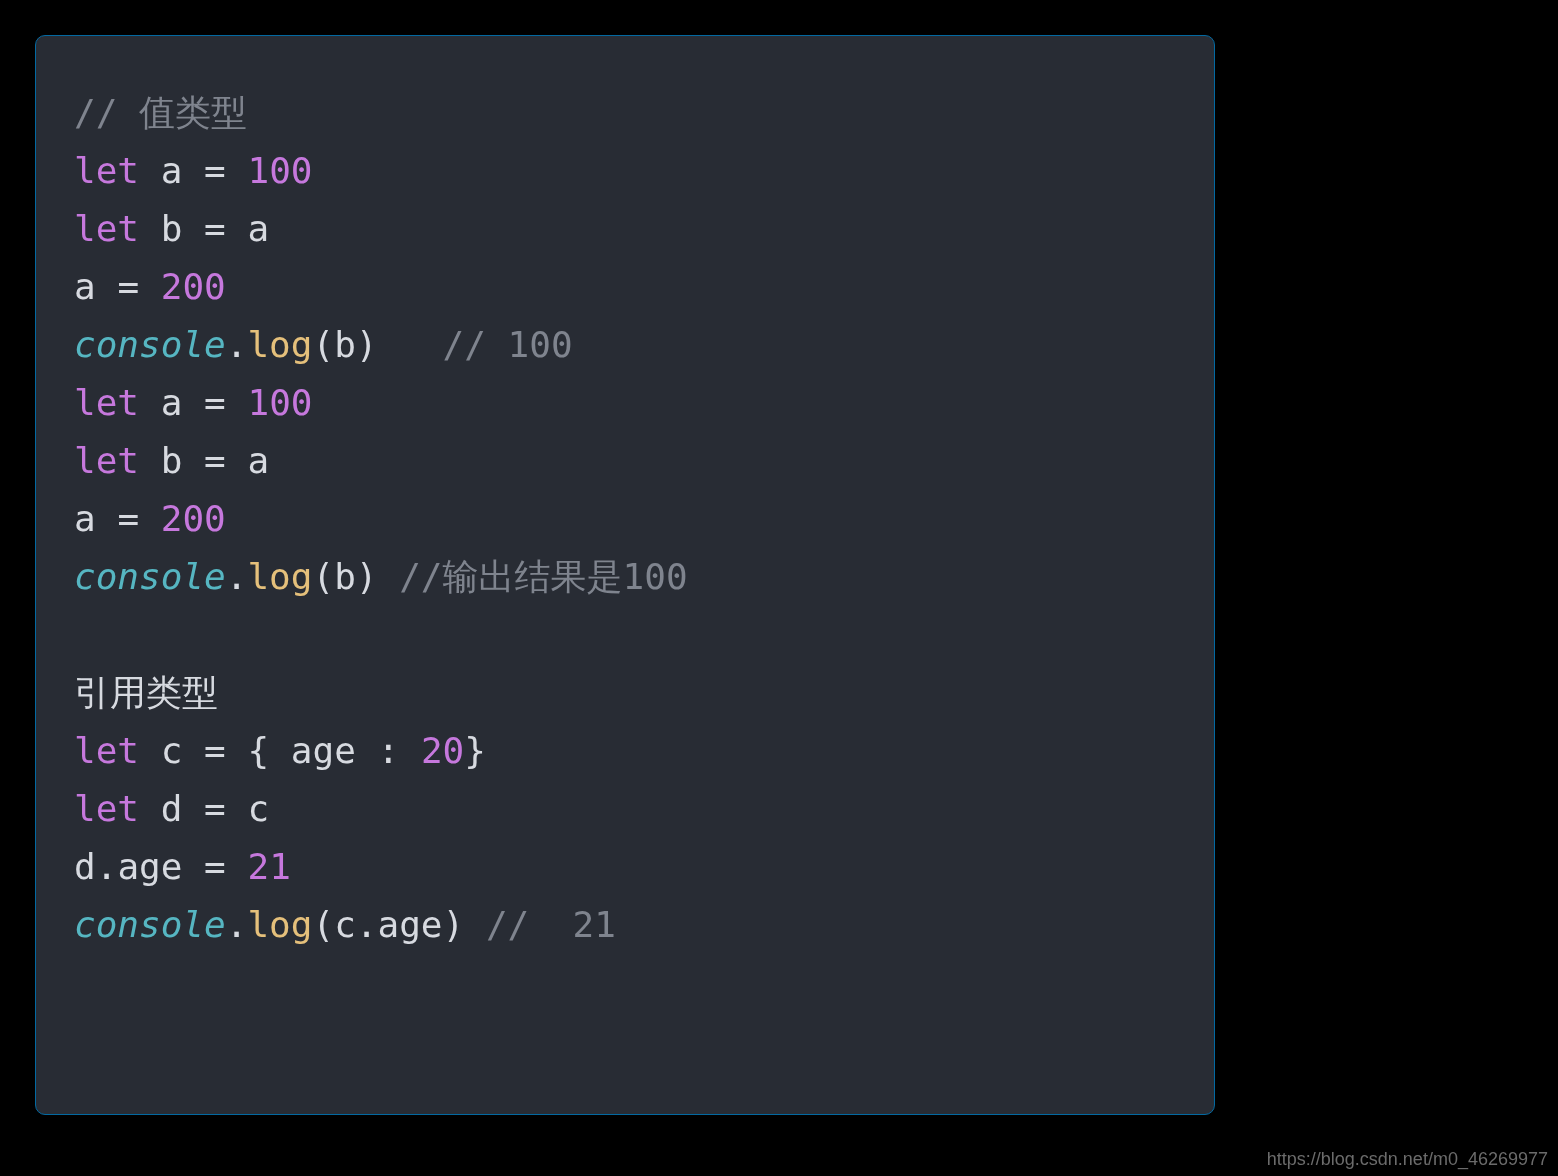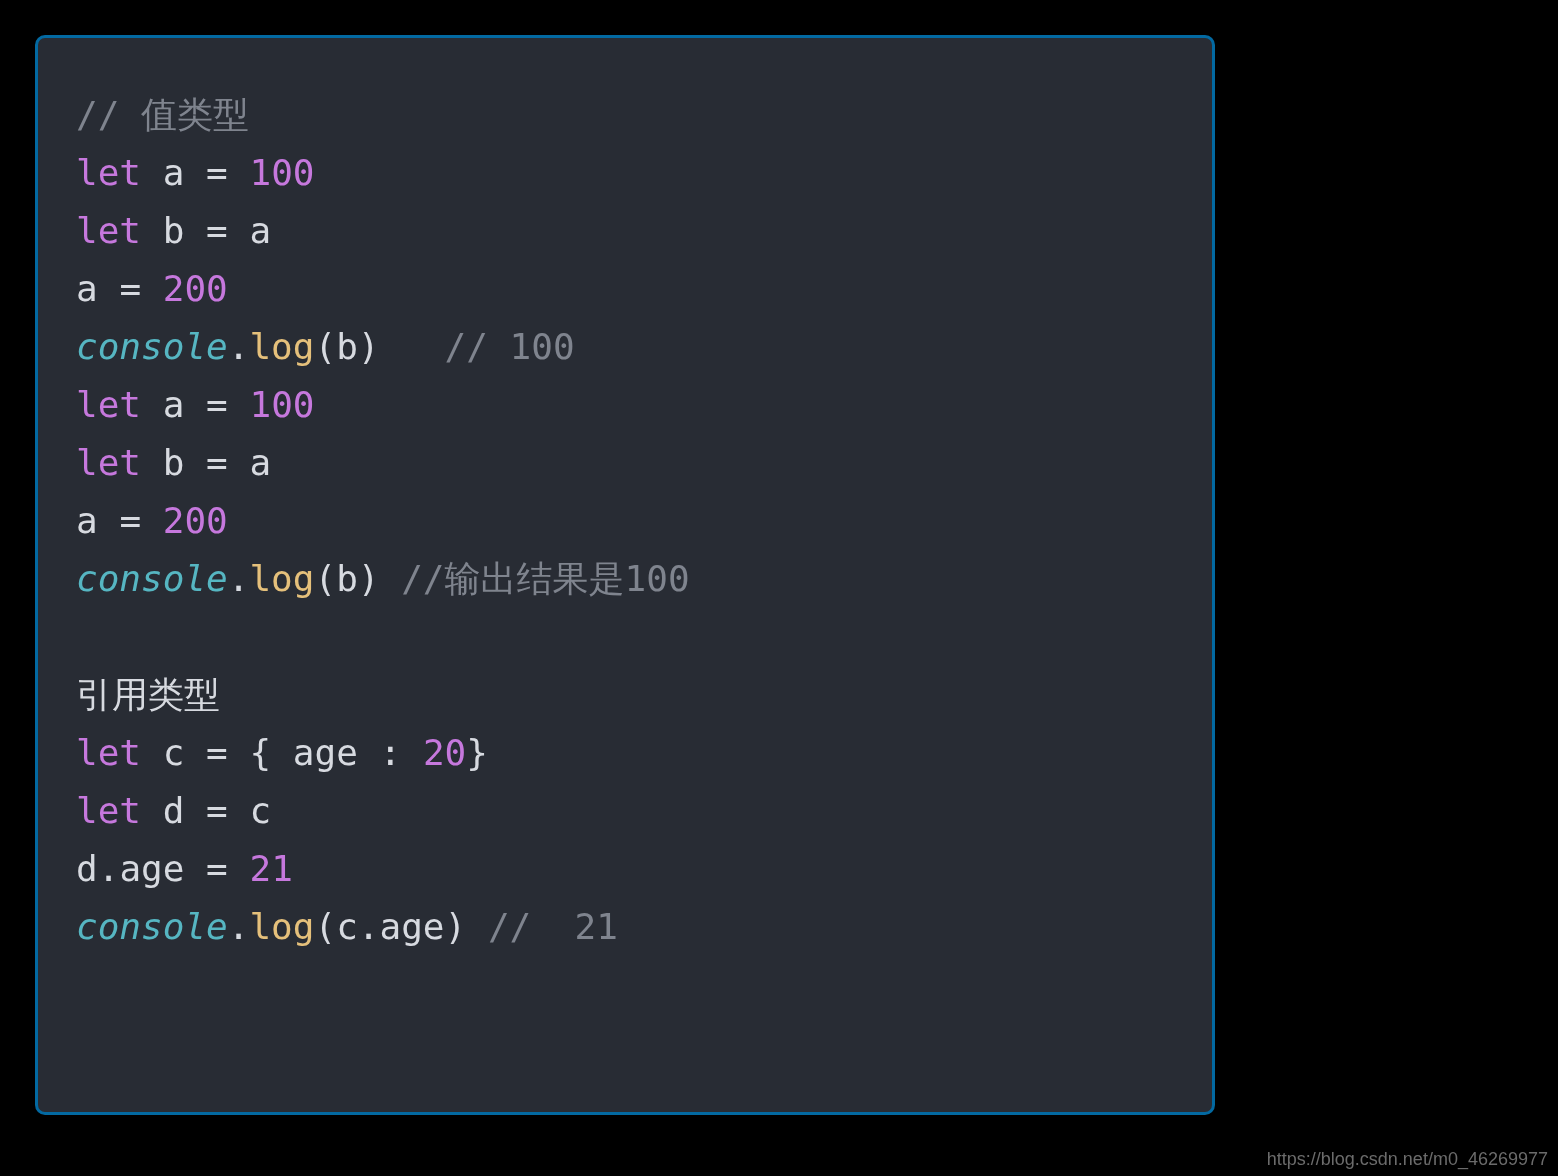--- a/index.html
+++ b/index.html
@@ -10,21 +10,21 @@
     background: #000000;
     overflow: hidden;
   }
   .code-box {
     position: absolute;
     left: 35px;
     top: 35px;
     width: 1180px;
     height: 1080px;
     background: #282c34;
-    border: 3px solid #0369a1;
+    border: 1px solid #0369a1;
     border-radius: 10px;
     box-sizing: border-box;
     padding: 48px 38px;
   }
   .code {
     font-family: "Menlo", "Consolas", "DejaVu Sans Mono", monospace;
     font-size: 36px;
     line-height: 58px;
     white-space: pre;
   }

